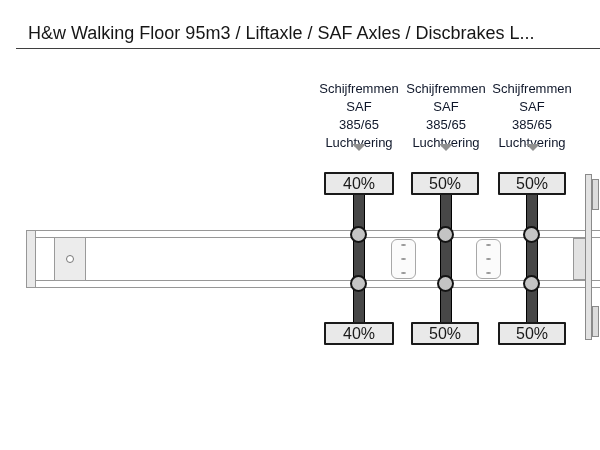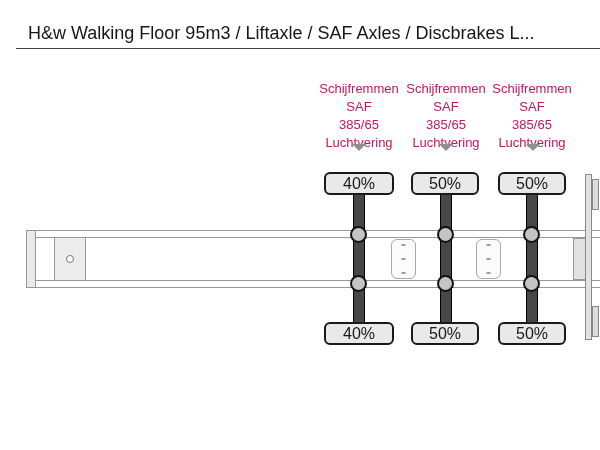--- a/index.html
+++ b/index.html
@@ -5,27 +5,27 @@
   * { margin:4px; padding:0; box-sizing:border-box; }
   html,body { width:600px; height:450px; background:#ffffff; font-family:"Liberation Sans", sans-serif; color:#1a1a1a; }
   .stage { position:relative; width:600px; height:450px; background:#fff; overflow:hidden; }
 
   
   .title { position:absolute; left:12px; top:6px; width:580px; font-size:18px; line-height:22px; white-space:nowrap; overflow:hidden; color:#161616; }
   .hrule { position:absolute; left:0; top:32px; width:600px; height:1px; background:#3f3f3f; }
   .refline { position:absolute; left:12px; top:39px; font-size:12px; color:#222; }
 
   
-  .speclabel { position:absolute; top:62px; width:96px; text-align:center; font-size:13px; line-height:14px; color:#be185d; }
+  .speclabel { position:absolute; top:62px; width:96px; text-align:center; font-size:13px; line-height:14px; color:#0f172a; }
   .speclabel.i0 { left:295px; } .speclabel.i1 { left:382px; } .speclabel.i2 { left:468px; }
   .arrow-down { position:absolute; top:128px; width:0; height:0; border-left:7px solid transparent; border-right:7px solid transparent; border-top:7px solid #8f8f8f; }
   .arrow-down.i0 { left:336px; } .arrow-down.i1 { left:423px; } .arrow-down.i2 { left:510px; }
 
   
-  .lbox { position:absolute; height:23px; background:#e9e9e9; border:2.5px solid #1a1a1a; border-radius:6px; font-size:16px; display:flex; align-items:center; justify-content:center; z-index:5; }
+  .lbox { position:absolute; height:23px; background:#e9e9e9; border:2.5px solid #1a1a1a; border-radius:1px; font-size:16px; display:flex; align-items:center; justify-content:center; z-index:5; }
   .lbox.i0 { left:308px; width:70px; } .lbox.i1 { left:395px; width:68px; } .lbox.i2 { left:482px; width:68px; }
   .lbox.toprow { top:156px; } .lbox.bottomrow { top:306px; }
 
   
   .axlebar { position:absolute; top:178px; height:129px; width:12px; background:#474747; border:1px solid #000; z-index:3; }
   .axlebar.i0 { left:337px; } .axlebar.i1 { left:424px; } .axlebar.i2 { left:510px; }
   .hub { position:absolute; width:17px; height:17px; border-radius:50%; background:#c4c4c4; border:2px solid #141414; z-index:4; }
   .hub.i0 { left:334px; } .hub.i1 { left:421px; } .hub.i2 { left:507px; }
   .hub.toprow { top:210px; } .hub.bottomrow { top:259px; }
 

